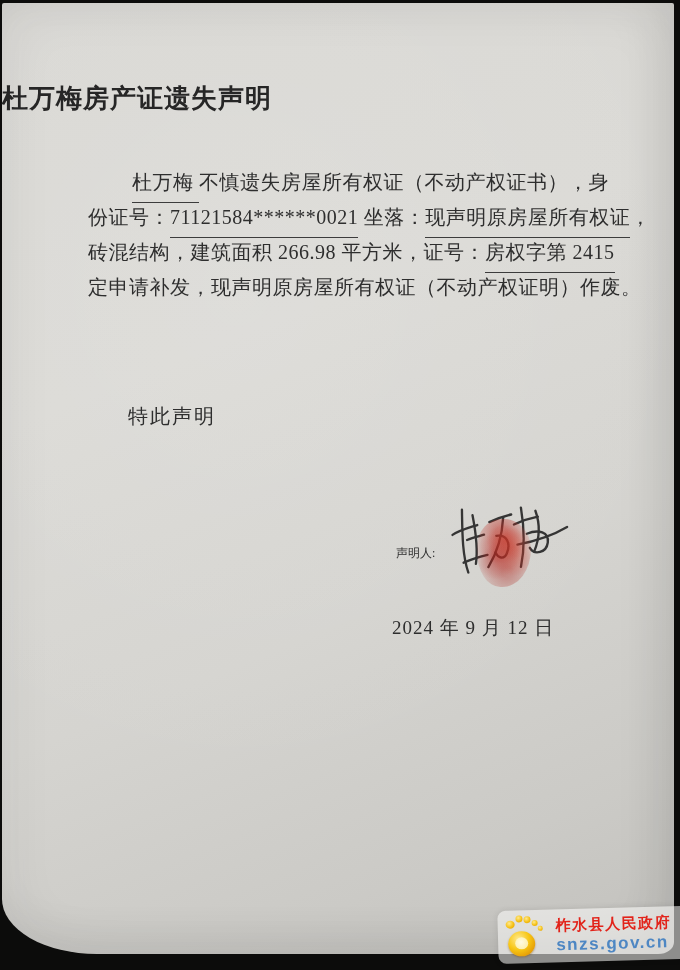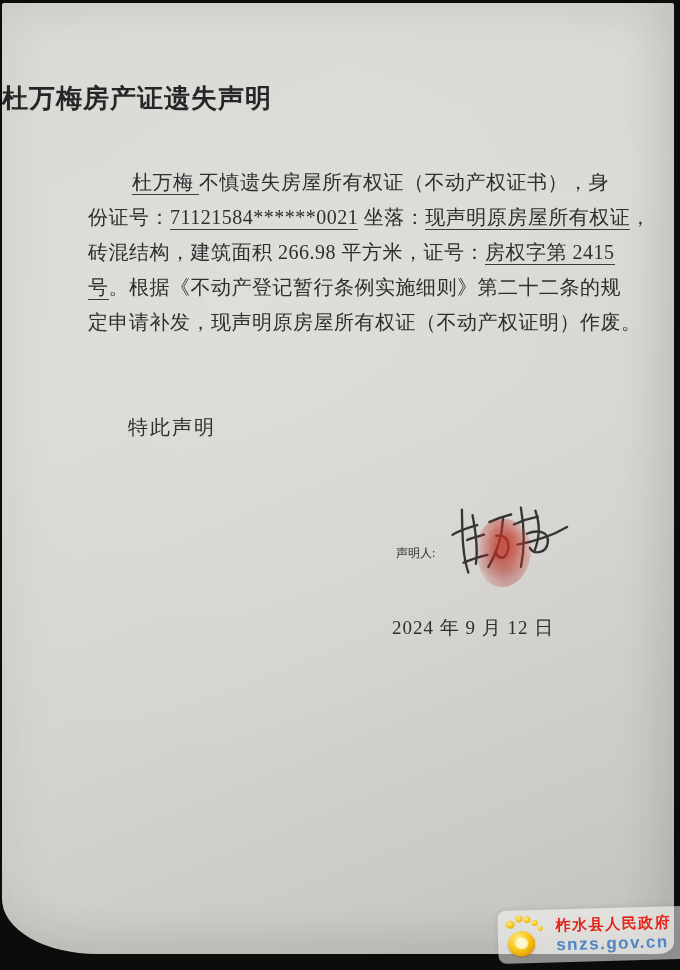--- a/index.html
+++ b/index.html
@@ -28,24 +28,24 @@
   }
   .para{
     position:absolute;left:86px;top:162px;width:520px;
     font-size:20px;color:#2e2e2e;
   }
   .para-line{
     height:35px;line-height:35px;white-space:nowrap;letter-spacing:0.5px;
   }
   .para-line:first-child{padding-left:44px;}
   .u{
-    border-bottom:1.5px solid #3c3c3c;padding-bottom:1px;font-family:Liberation Serif, serif;
+    border-bottom:1.5px solid #3c3c3c;padding-bottom:9px;font-family:Liberation Serif, serif;
   }
   .closing{
-    position:absolute;left:126px;top:409px;
+    position:absolute;left:126px;top:398px;
     font-size:20px;line-height:30px;color:#2e2e2e;letter-spacing:2px;
   }
   .sign-label{
     position:absolute;left:394px;top:536px;
     font-size:12px;line-height:28px;color:#2e2e2e;
   }
   .signature{
     position:absolute;left:448px;top:496px;width:122px;height:84px;
     transform:rotate(-4deg);
   }
@@ -105,21 +105,20 @@
 <body>
 
 <div class="paper">
 
   <h1 class="doc-title">杜万梅房产证遗失声明</h1>
 
   <div class="para">
       <div class="para-line"><span class="u">杜万梅 </span><span>不慎遗失房屋所有权证（不动产权证书），身</span></div>
       <div class="para-line"><span>份证号：</span><span class="u">71121584******0021</span><span> 坐落：</span><span class="u">现声明原房屋所有权证</span><span>，</span></div>
       <div class="para-line"><span>砖混结构，建筑面积 266.98 平方米，证号：</span><span class="u">房权字第 2415</span></div>
-      <div class="para-line"><span class="u">号</span><span>。根据《不动产登记暂行条例实施细则》第二十二条的规</span></div>
       <div class="para-line"><span>定申请补发，现声明原房屋所有权证（不动产权证明）作废。</span></div>
     </div>
 
   <div class="closing">特此声明</div>
 
   <span class="sign-label">声明人:</span>
 
   <svg class="signature" viewBox="0 0 120 80" xmlns="http://www.w3.org/2000/svg">
     <g fill="none" stroke="#1f1f1f" stroke-width="2.3" stroke-linecap="round" opacity="0.88">
       <path d="M14,6 C13,26 11,50 16,68"></path>

